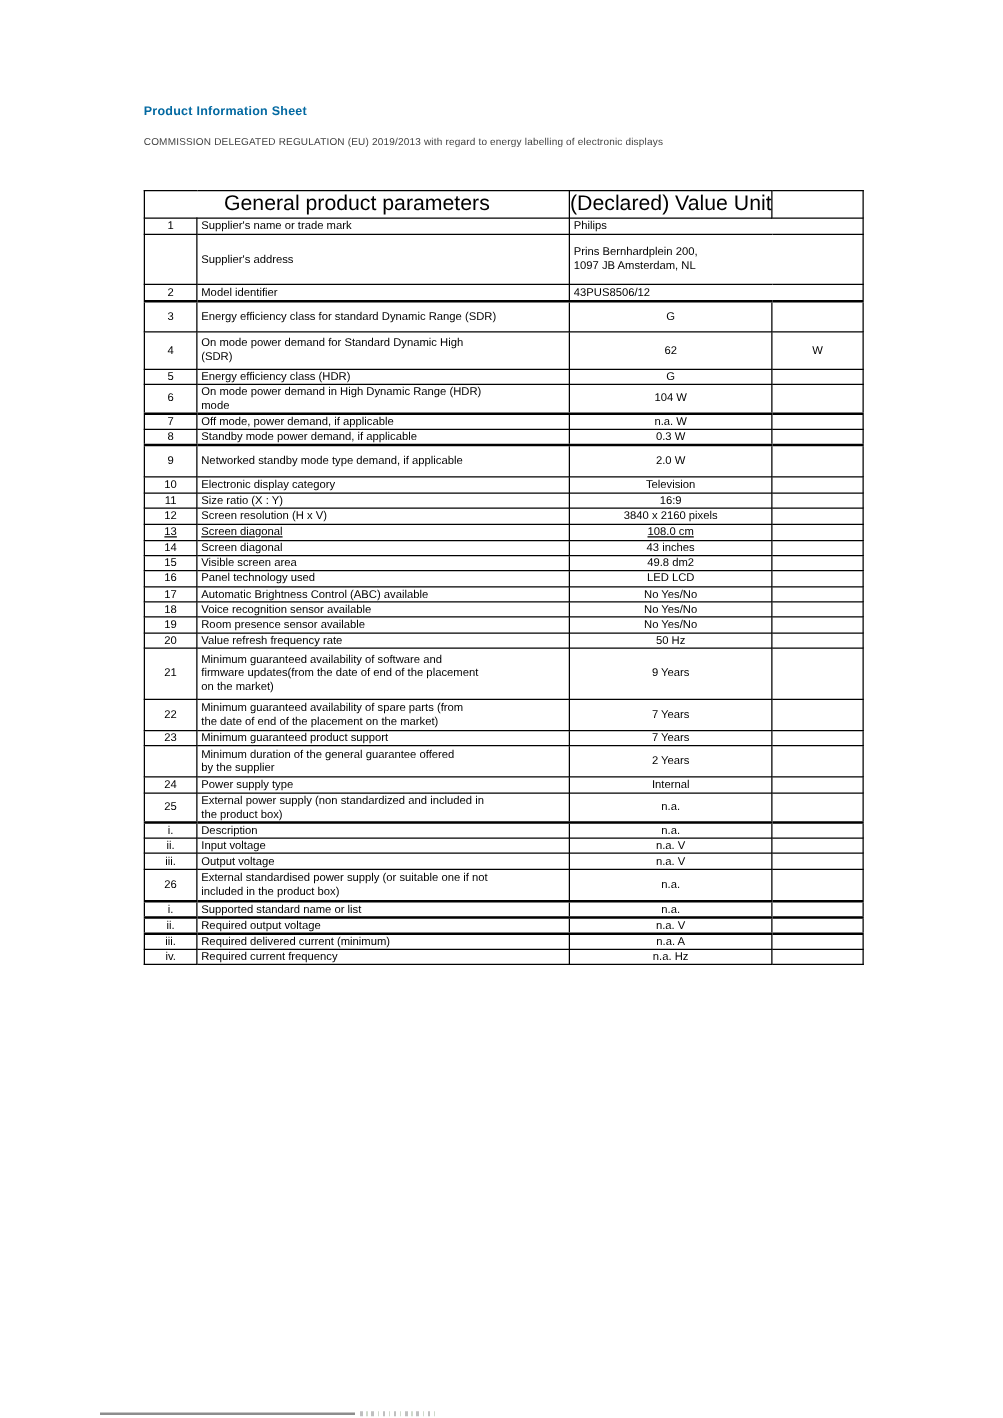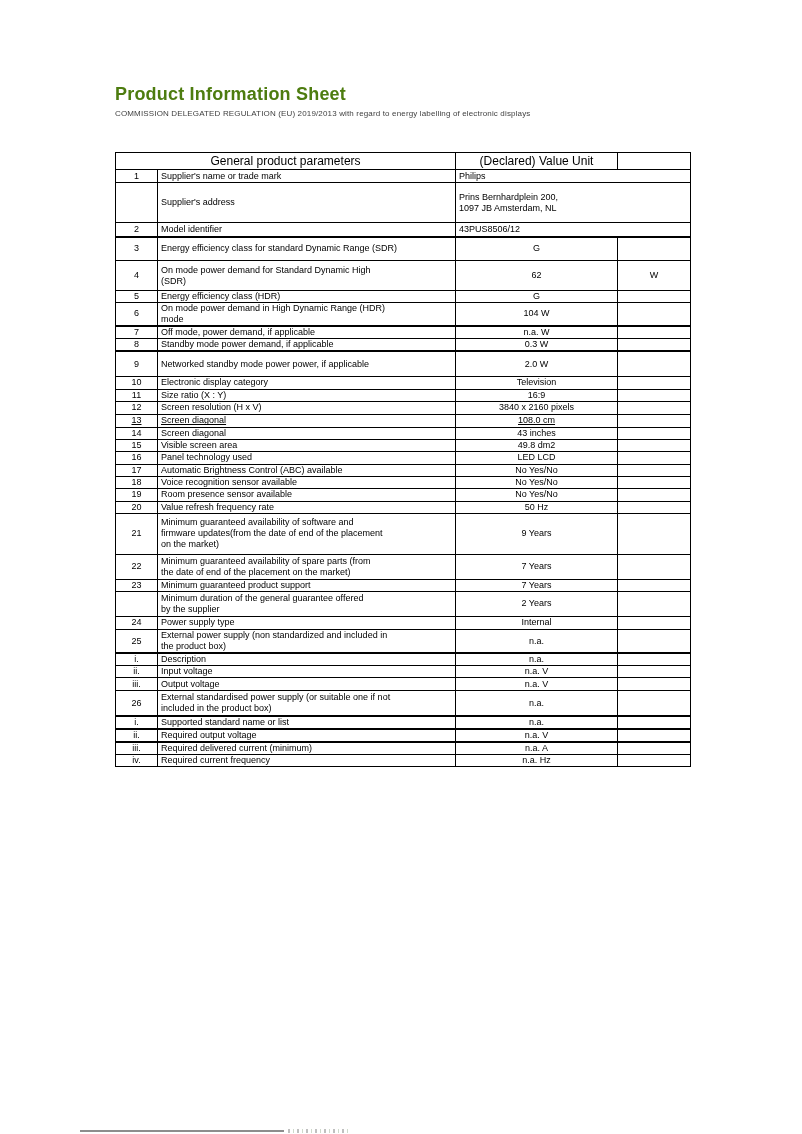--- a/index.html
+++ b/index.html
@@ -7,22 +7,22 @@
   body {
     width: 802px; height: 1134px;
     background: #ffffff;
     font-family: "Liberation Sans", sans-serif;
     position: relative;
     overflow: hidden;
     color: #000;
   }
   .page-title {
     position: absolute; left: 115px; top: 84px;
-    font-size: 18px; font-weight: bold;
-    color: #4d7c0f; letter-spacing: 0.2px;
+    font-size: 10px; font-weight: bold;
+    color: #0369a1; letter-spacing: 0.2px;
     margin: 0;
   }
   .page-subtitle {
     position: absolute; left: 115px; top: 109px;
     font-size: 8px; color: #3f3f3f; letter-spacing: 0.15px;
     margin: 0; white-space: nowrap;
   }
   table.fiche {
     position: absolute; left: 115px; top: 152px;
     width: 575px;
@@ -36,21 +36,21 @@
   table.fiche td {
     border: 1px solid #000;
     font-size: 9px;
     line-height: 1.22;
     padding: 0 3px;
     vertical-align: middle;
     overflow: hidden;
   }
   tr.hdr td {
     height: 17px;
-    font-size: 12px;
+    font-size: 17px;
     text-align: center;
     padding: 0;
     white-space: nowrap;
     overflow: visible;
   }
   td.num   { text-align: center; padding: 0 1px; }
   td.param { text-align: left; white-space: pre-line; margin-left: 26px; }
   td.value { text-align: center; white-space: pre-line; }
   td.value.left { text-align: left; }
   td.unit  { text-align: center; }
@@ -139,21 +139,21 @@
         <td class="unit"></td>
       </tr>
       <tr style="height: 13px;">
         <td class="num">8</td>
         <td class="param">Standby mode power demand, if applicable</td>
         <td class="value">0.3 W</td>
         <td class="unit"></td>
       </tr>
       <tr class="thick-top" style="height: 25px;">
         <td class="num">9</td>
-        <td class="param">Networked standby mode power power, if applicable</td>
+        <td class="param">Networked standby mode type demand, if applicable</td>
         <td class="value">2.0 W</td>
         <td class="unit"></td>
       </tr>
       <tr style="height: 13px;">
         <td class="num">10</td>
         <td class="param">Electronic display category</td>
         <td class="value">Television</td>
         <td class="unit"></td>
       </tr>
       <tr style="height: 12px;">

